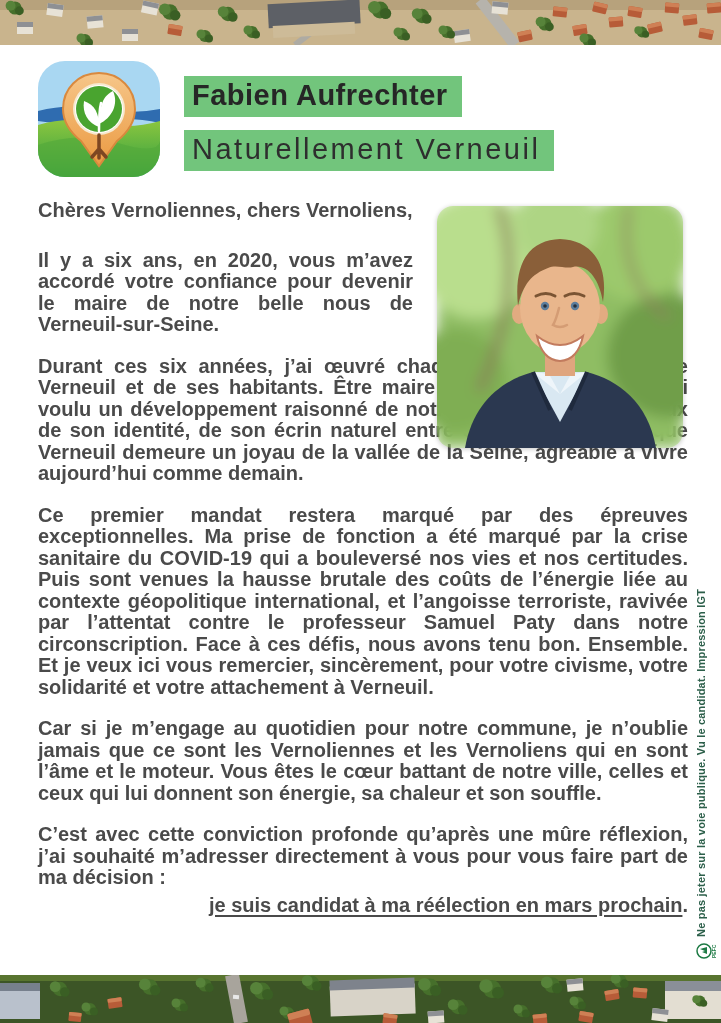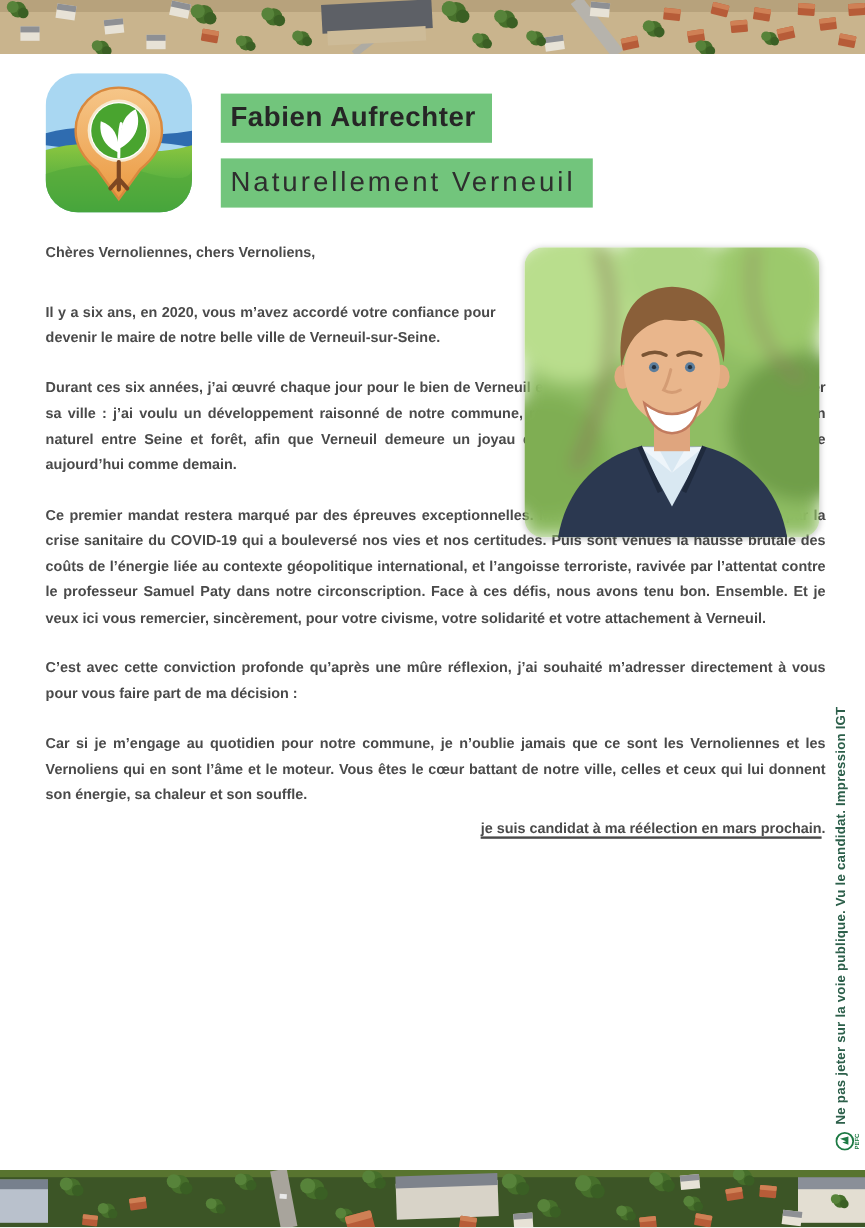--- a/index.html
+++ b/index.html
@@ -11,28 +11,28 @@
   .strip svg{display:block;width:100%;height:100%;}
   .strip-top{top:0;height:45px;}
   .strip-bottom{top:975px;height:48px;}
 
   
   .logo{position:absolute;left:38px;top:61px;width:122px;height:116px;}
   .logo svg{display:block;width:100%;height:100%;}
   .titles{position:absolute;left:184px;top:76px;}
   .titles h1,.titles h2{margin:0;}
   .hl{display:inline-block;background:#72c57c;color:#262626;
-      font-size:23px;line-height:37px;font-weight:800;letter-spacing:.5px;
+      font-size:29px;line-height:37px;font-weight:800;letter-spacing:.5px;
       padding:1px 14px 3px 8px;}
   .titles h2{margin-top:13px;text-align:center;}
   .hl2{font-weight:400;letter-spacing:2.5px;color:#2e2e2e;}
 
   
   .letter{position:absolute;left:38px;top:200px;width:650px;
-          font-size:12px;line-height:21.5px;font-weight:700;color:#4a4a4a;
+          font-size:20px;line-height:21.5px;font-weight:700;color:#4a4a4a;
           text-align:justify;}
   .letter p{margin:0 0 20px;}
   .salutation{text-align:left;margin-bottom:28px !important;}
   .two-col{position:relative;}
   .col{width:375px;}
   .portrait{position:absolute;left:399px;top:-44px;width:246px;height:242px;
             border-radius:16px;overflow:hidden;
             box-shadow:0 1px 5px rgba(0,0,0,.22);}
   .portrait svg{display:block;width:100%;height:100%;}
   .decision{margin-top:-14px !important;text-align:right;}
@@ -154,21 +154,21 @@
   <div class="titles">
     <h1><span class="hl">Fabien Aufrechter</span></h1>
     <h2><span class="hl hl2">Naturellement Verneuil</span></h2>
   </div>
 
   <main class="letter">
     <p class="salutation">Chères Vernoliennes, chers Vernoliens,</p>
 
     <div class="two-col">
       <div class="col">
-        <p>Il y a six ans, en 2020, vous m’avez accordé votre confiance pour devenir le maire de notre belle ville de Verneuil-sur-Seine.</p>
+        <p>Il y a six ans, en 2020, vous m’avez accordé votre confiance pour devenir le maire de notre belle nous de Verneuil-sur-Seine.</p>
       </div>
 
       <div class="portrait">
         <svg viewBox="0 0 246 242" preserveAspectRatio="none">
           <defs>
             <filter id="bl" x="-20%" y="-20%" width="140%" height="140%">
               <feGaussianBlur stdDeviation="7"></feGaussianBlur>
             </filter>
           </defs>
           <g filter="url(#bl)">
@@ -202,22 +202,22 @@
             <circle cx="138" cy="100" r="1.8" fill="#26303c"></circle>
             <path d="M122,102 Q119,114 116,119 Q123,123 130,119" stroke="#d49c74" stroke-width="2.5" fill="none" stroke-linecap="round"></path>
             <path d="M100,130 Q123,148 146,130 Q141,154 123,155 Q105,154 100,130 Z" fill="#ffffff" stroke="#c27b5e" stroke-width="2"></path>
           </g>
         </svg>
       </div>
     </div>
 
     <p>Durant ces six années, j’ai œuvré chaque jour pour le bien de Verneuil et de ses habitants. Être maire c’est aimer sa ville : j’ai voulu un développement raisonné de notre commune, respectueux de son identité, de son écrin naturel entre Seine et forêt, afin que Verneuil demeure un joyau de la vallée de la Seine, agréable à vivre aujourd’hui comme demain.</p>
     <p>Ce premier mandat restera marqué par des épreuves exceptionnelles. Ma prise de fonction a été marqué par la crise sanitaire du COVID-19 qui a bouleversé nos vies et nos certitudes. Puis sont venues la hausse brutale des coûts de l’énergie liée au contexte géopolitique international, et l’angoisse terroriste, ravivée par l’attentat contre le professeur Samuel Paty dans notre circonscription. Face à ces défis, nous avons tenu bon. Ensemble. Et je veux ici vous remercier, sincèrement, pour votre civisme, votre solidarité et votre attachement à Verneuil.</p>
+    <p>Car si je m’engage au quotidien pour notre commune, je n’oublie jamais que ce sont les Vernoliennes et les Vernoliens qui en sont l’âme et le moteur. Vous êtes le cœur battant de notre ville, celles et ceux qui lui donnent son énergie, sa chaleur et son souffle.</p>
     <p>C’est avec cette conviction profonde qu’après une mûre réflexion, j’ai souhaité m’adresser directement à vous pour vous faire part de ma décision :</p>
-    <p>Car si je m’engage au quotidien pour notre commune, je n’oublie jamais que ce sont les Vernoliennes et les Vernoliens qui en sont l’âme et le moteur. Vous êtes le cœur battant de notre ville, celles et ceux qui lui donnent son énergie, sa chaleur et son souffle.</p>
     <p class="decision"><span class="u">je suis candidat à ma réélection en mars prochain</span><span>.</span></p>
   </main>
 
   <div class="side-note">
     <span>Ne pas jeter sur la voie publique. Vu le candidat. Impression IGT</span>
   </div>
   <div class="pefc">
     <svg viewBox="0 0 22 22" width="22" height="22">
       <circle cx="8" cy="8" r="7" fill="#ffffff" stroke="#1d7a44" stroke-width="1.5"></circle>
       <path d="M5,11 L7,6 L8,9 L10,4 L12,11 Z" fill="#1d7a44"></path>

